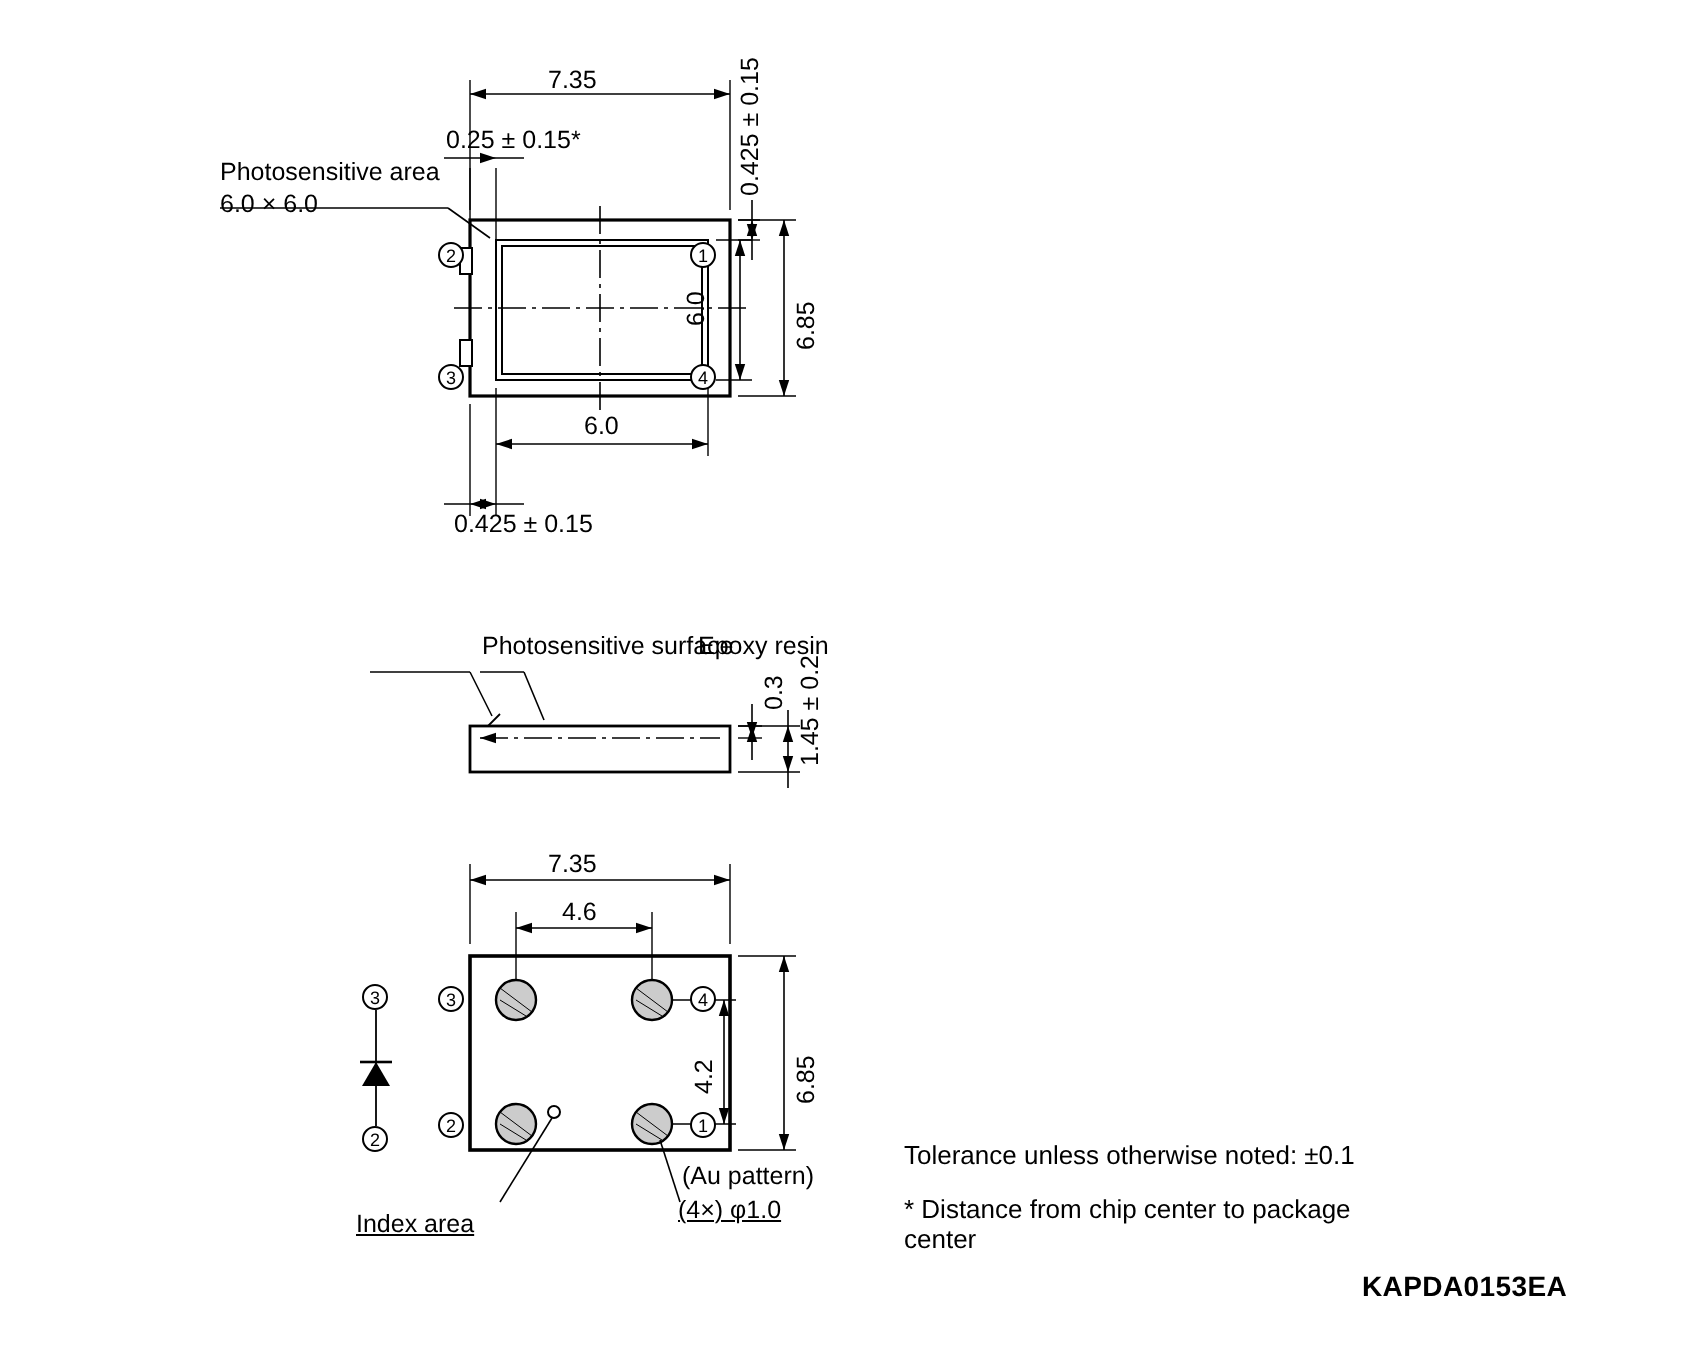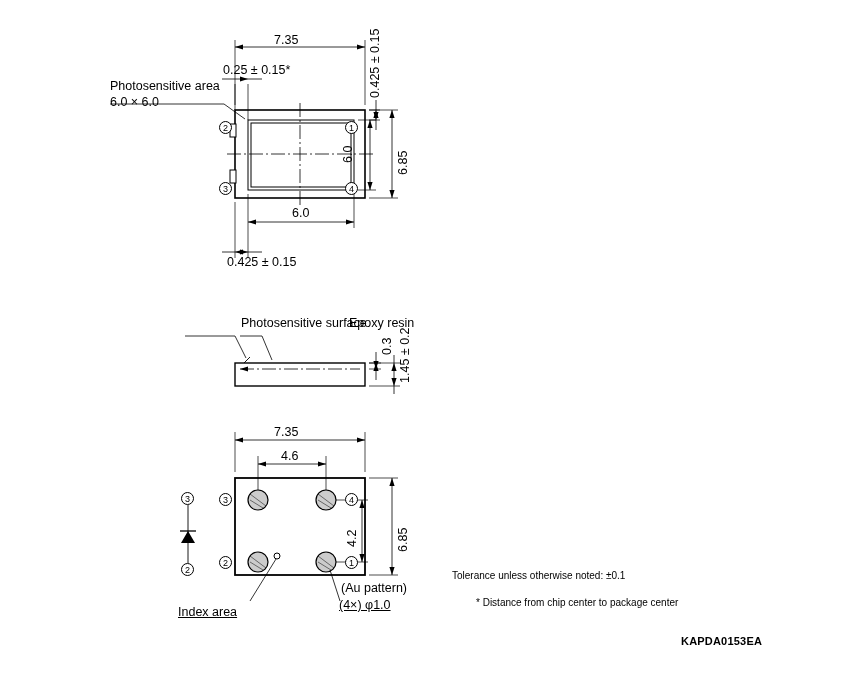--- a/index.html
+++ b/index.html
@@ -5,22 +5,22 @@
   html,body{margin:0;padding:0;}
   body{
     width:848px;height:683px;background:#ffffff;
     font-family:"Liberation Sans", sans-serif;
     color:#000;position:relative;overflow:hidden;
   }
   .stage{position:absolute;left:0;top:0;width:679px;height:683px;}
   .lbl{position:absolute;font-size:12.5px;line-height:1.15;white-space:nowrap;color:#000;}
   .rot{transform-origin:0 0;transform:rotate(-90deg);}
   svg{position:absolute;left:0;top:0;overflow:visible;}
-  .code{position:absolute;font-size:11px;font-weight:bold;letter-spacing:.2px;}
-  .note{position:absolute;font-size:10px;}
+  .code{position:absolute;font-size:14px;font-weight:bold;letter-spacing:.2px;}
+  .note{position:absolute;font-size:13px;}
   .pinlist{position:absolute;font-size:12.5px;line-height:19px;}
   .cn{
     position:absolute;width:13px;height:13px;border:1px solid #000;border-radius:50%;
     font-size:9px;line-height:12px;text-align:center;box-sizing:border-box;background:#fff;
   }
   .ul{text-decoration:underline;}
 </style>
 </head>
 <body>
 
@@ -192,17 +192,17 @@
 
   <div class="cn" style="left:181px;top:492px;">3</div>
   <div class="cn" style="left:181px;top:563px;">2</div>
 
   <div class="lbl ul" style="left:178px;top:605px;">Index area</div>
   <div class="lbl ul" style="left:339px;top:598px;">(4×) φ1.0</div>
   <div class="lbl" style="left:341px;top:581px;">(Au pattern)</div>
 
 
   <div class="note" style="left:452px;top:570px;">Tolerance unless otherwise noted: ±0.1</div>
-  <div class="note" style="left:476px;top:597px;">* Distance from chip center to package center</div>
+  <div class="note" style="left:452px;top:597px;">* Distance from chip center to package center</div>
 
   <div class="code" style="left:681px;top:635px;">KAPDA0153EA</div>
 
 </div>
 
 </body></html>

